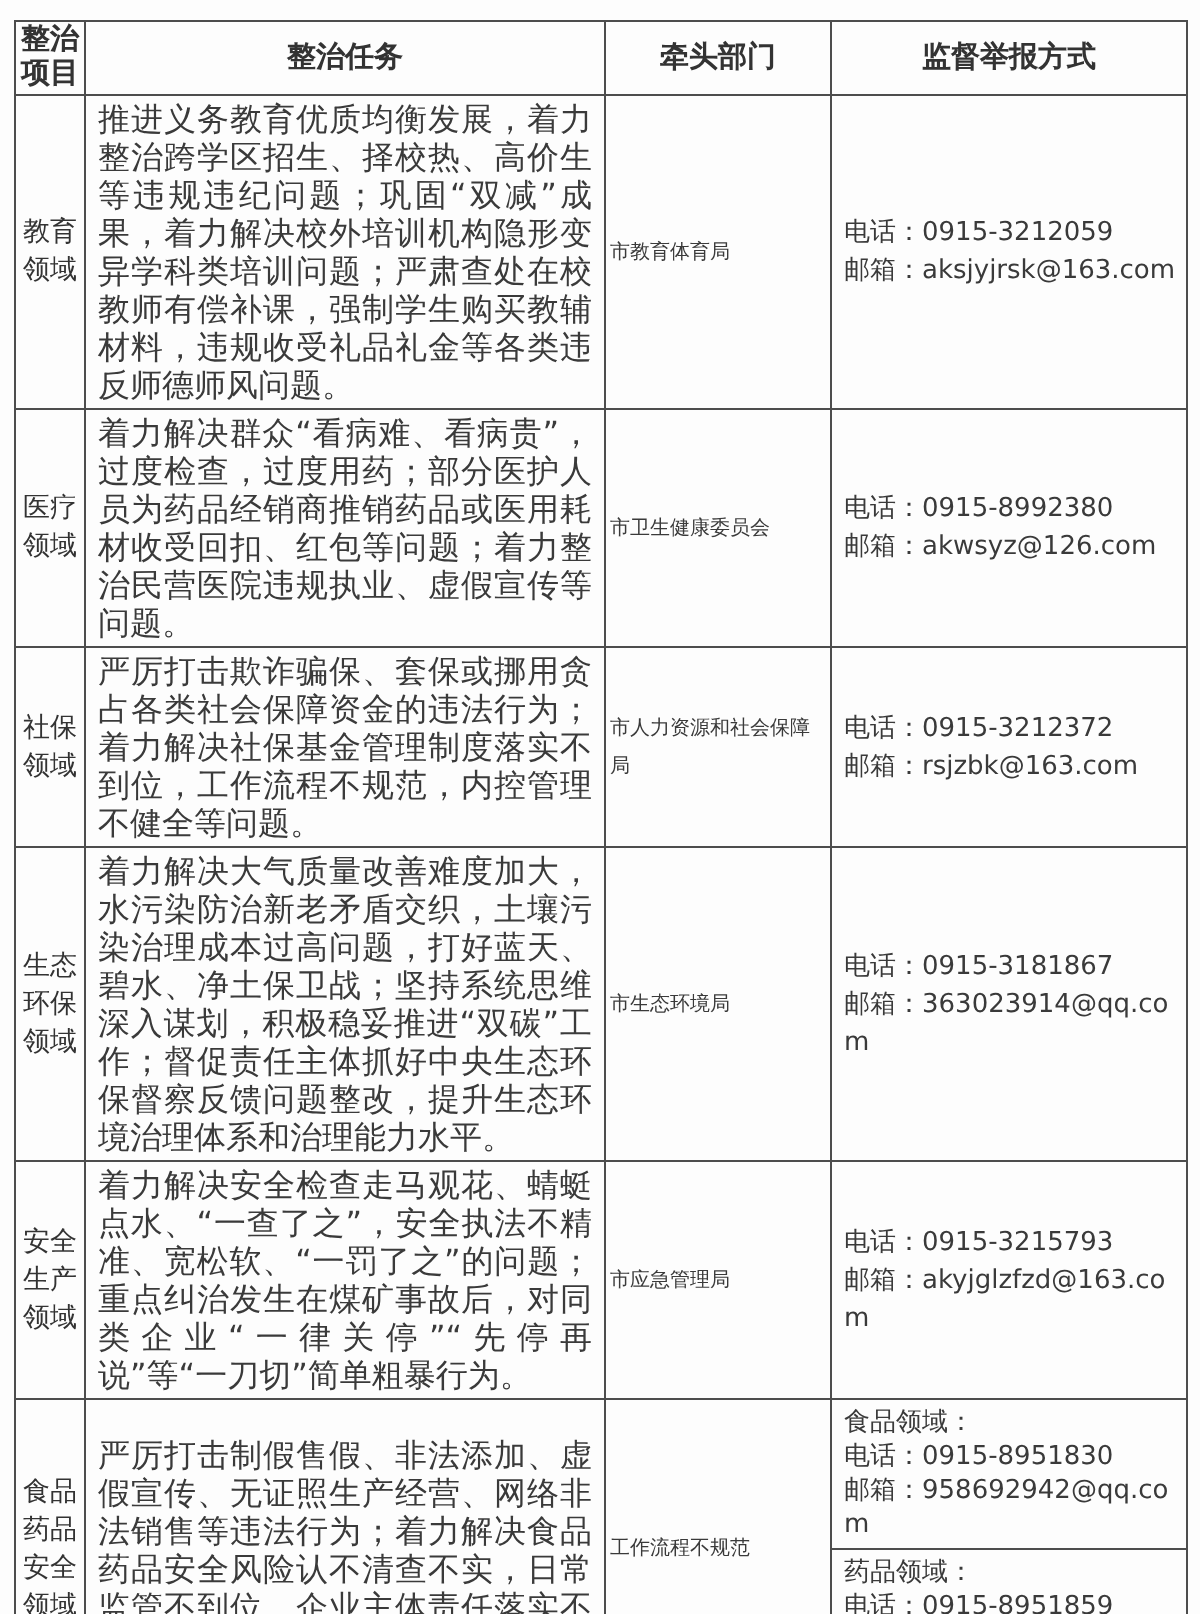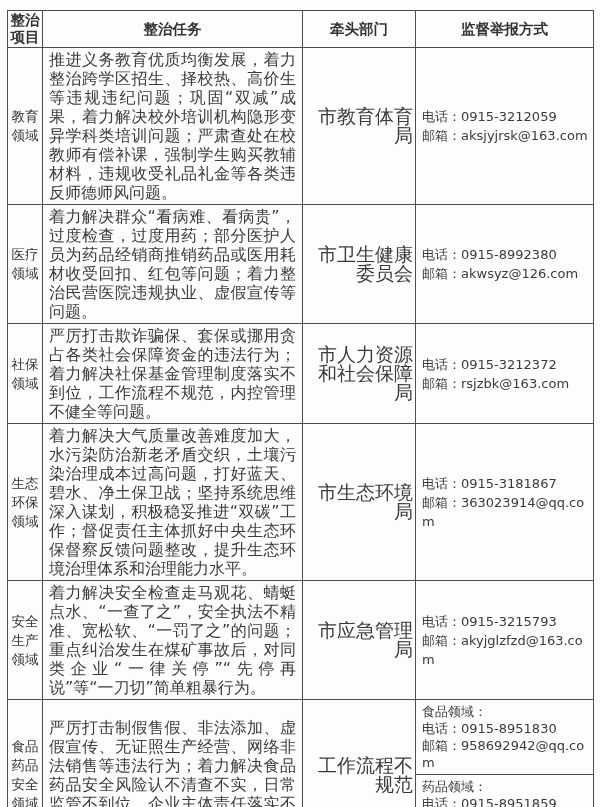--- a/index.html
+++ b/index.html
@@ -30,21 +30,21 @@
     font-size:13.5px;font-weight:normal;text-align:center;
     padding:1px 2px;line-height:19px;color:#333;
     word-break:break-all;
   }
   td.task{
     font-size:16px;text-align:justify;
     padding:2px 6px;line-height:19px;
     word-break:break-all;
   }
   td.dept{
-    font-size:19px;text-align:right;
+    font-size:10px;text-align:left;
     padding:1px 2px;line-height:19px;
   }
   td.contact{
     font-size:13px;text-align:left;
     padding:2px 4px 2px 6px;line-height:19px;
     white-space:pre-line;word-break:break-all;margin-left:32px;
   }
   td.contact.sub{line-height:17px;padding-top:3px;padding-bottom:3px;}
   td.contact.last{line-height:18px;}
   td.task.merged{font-size:13.5px;}

